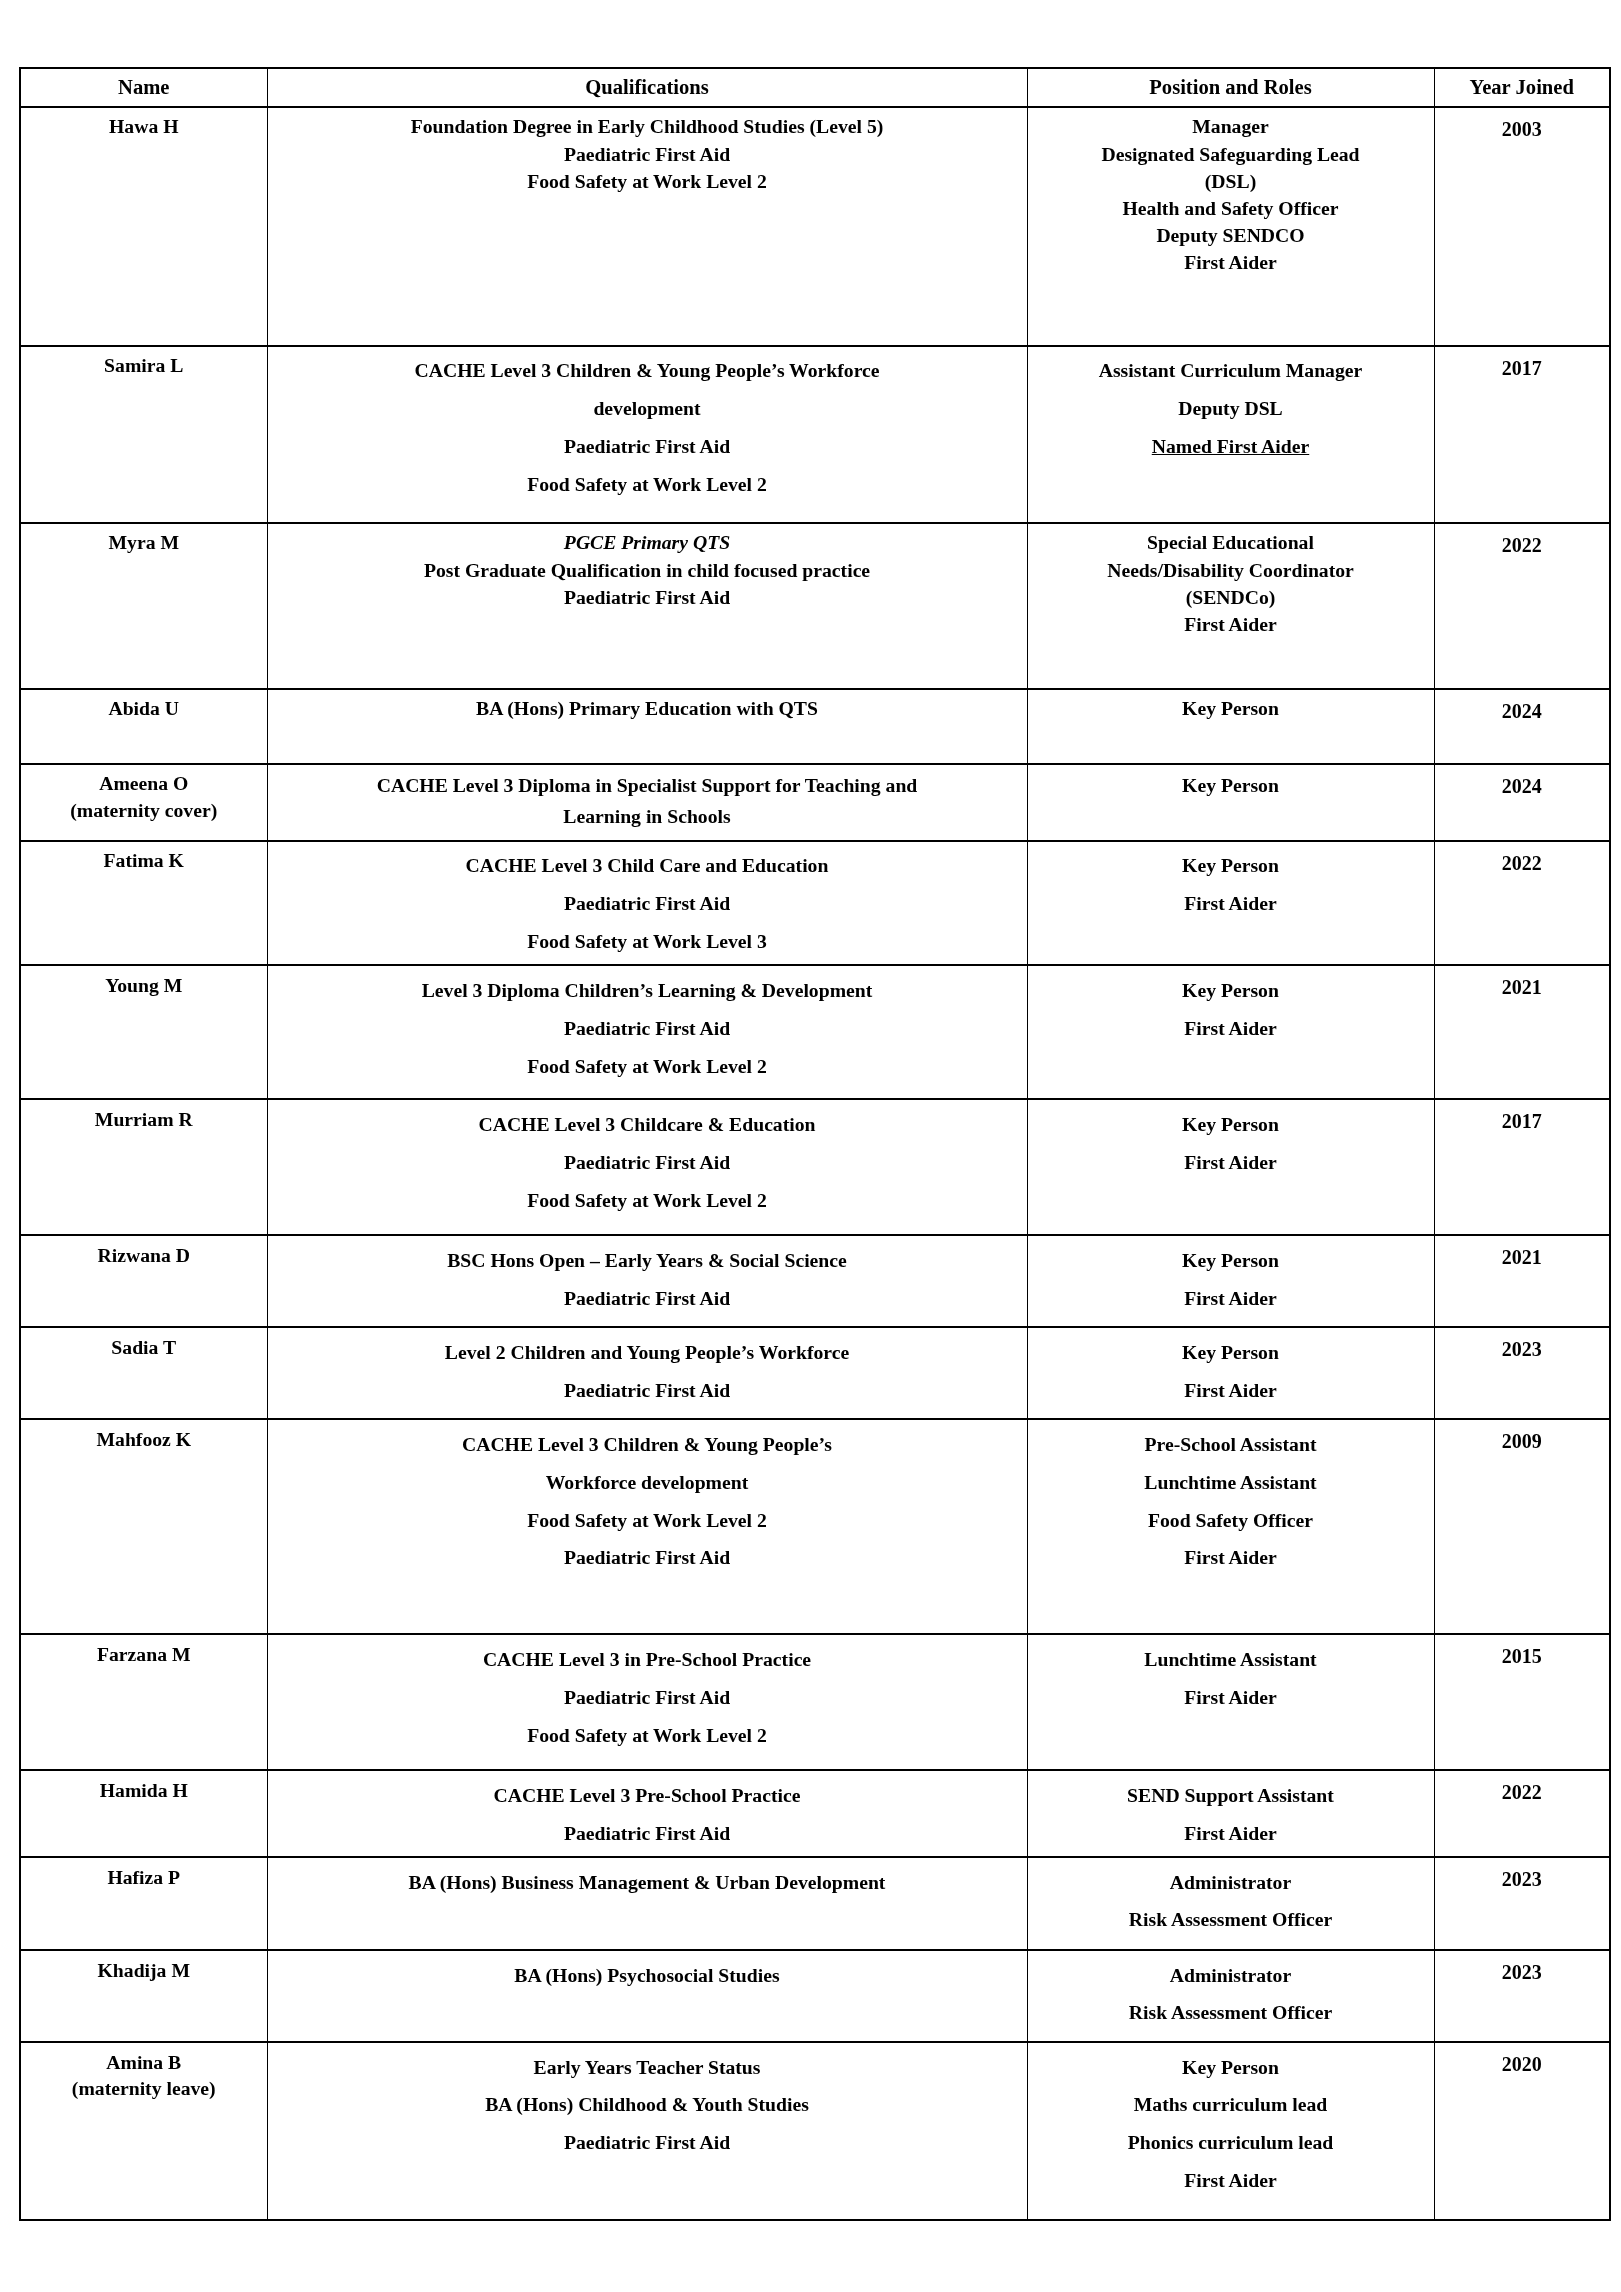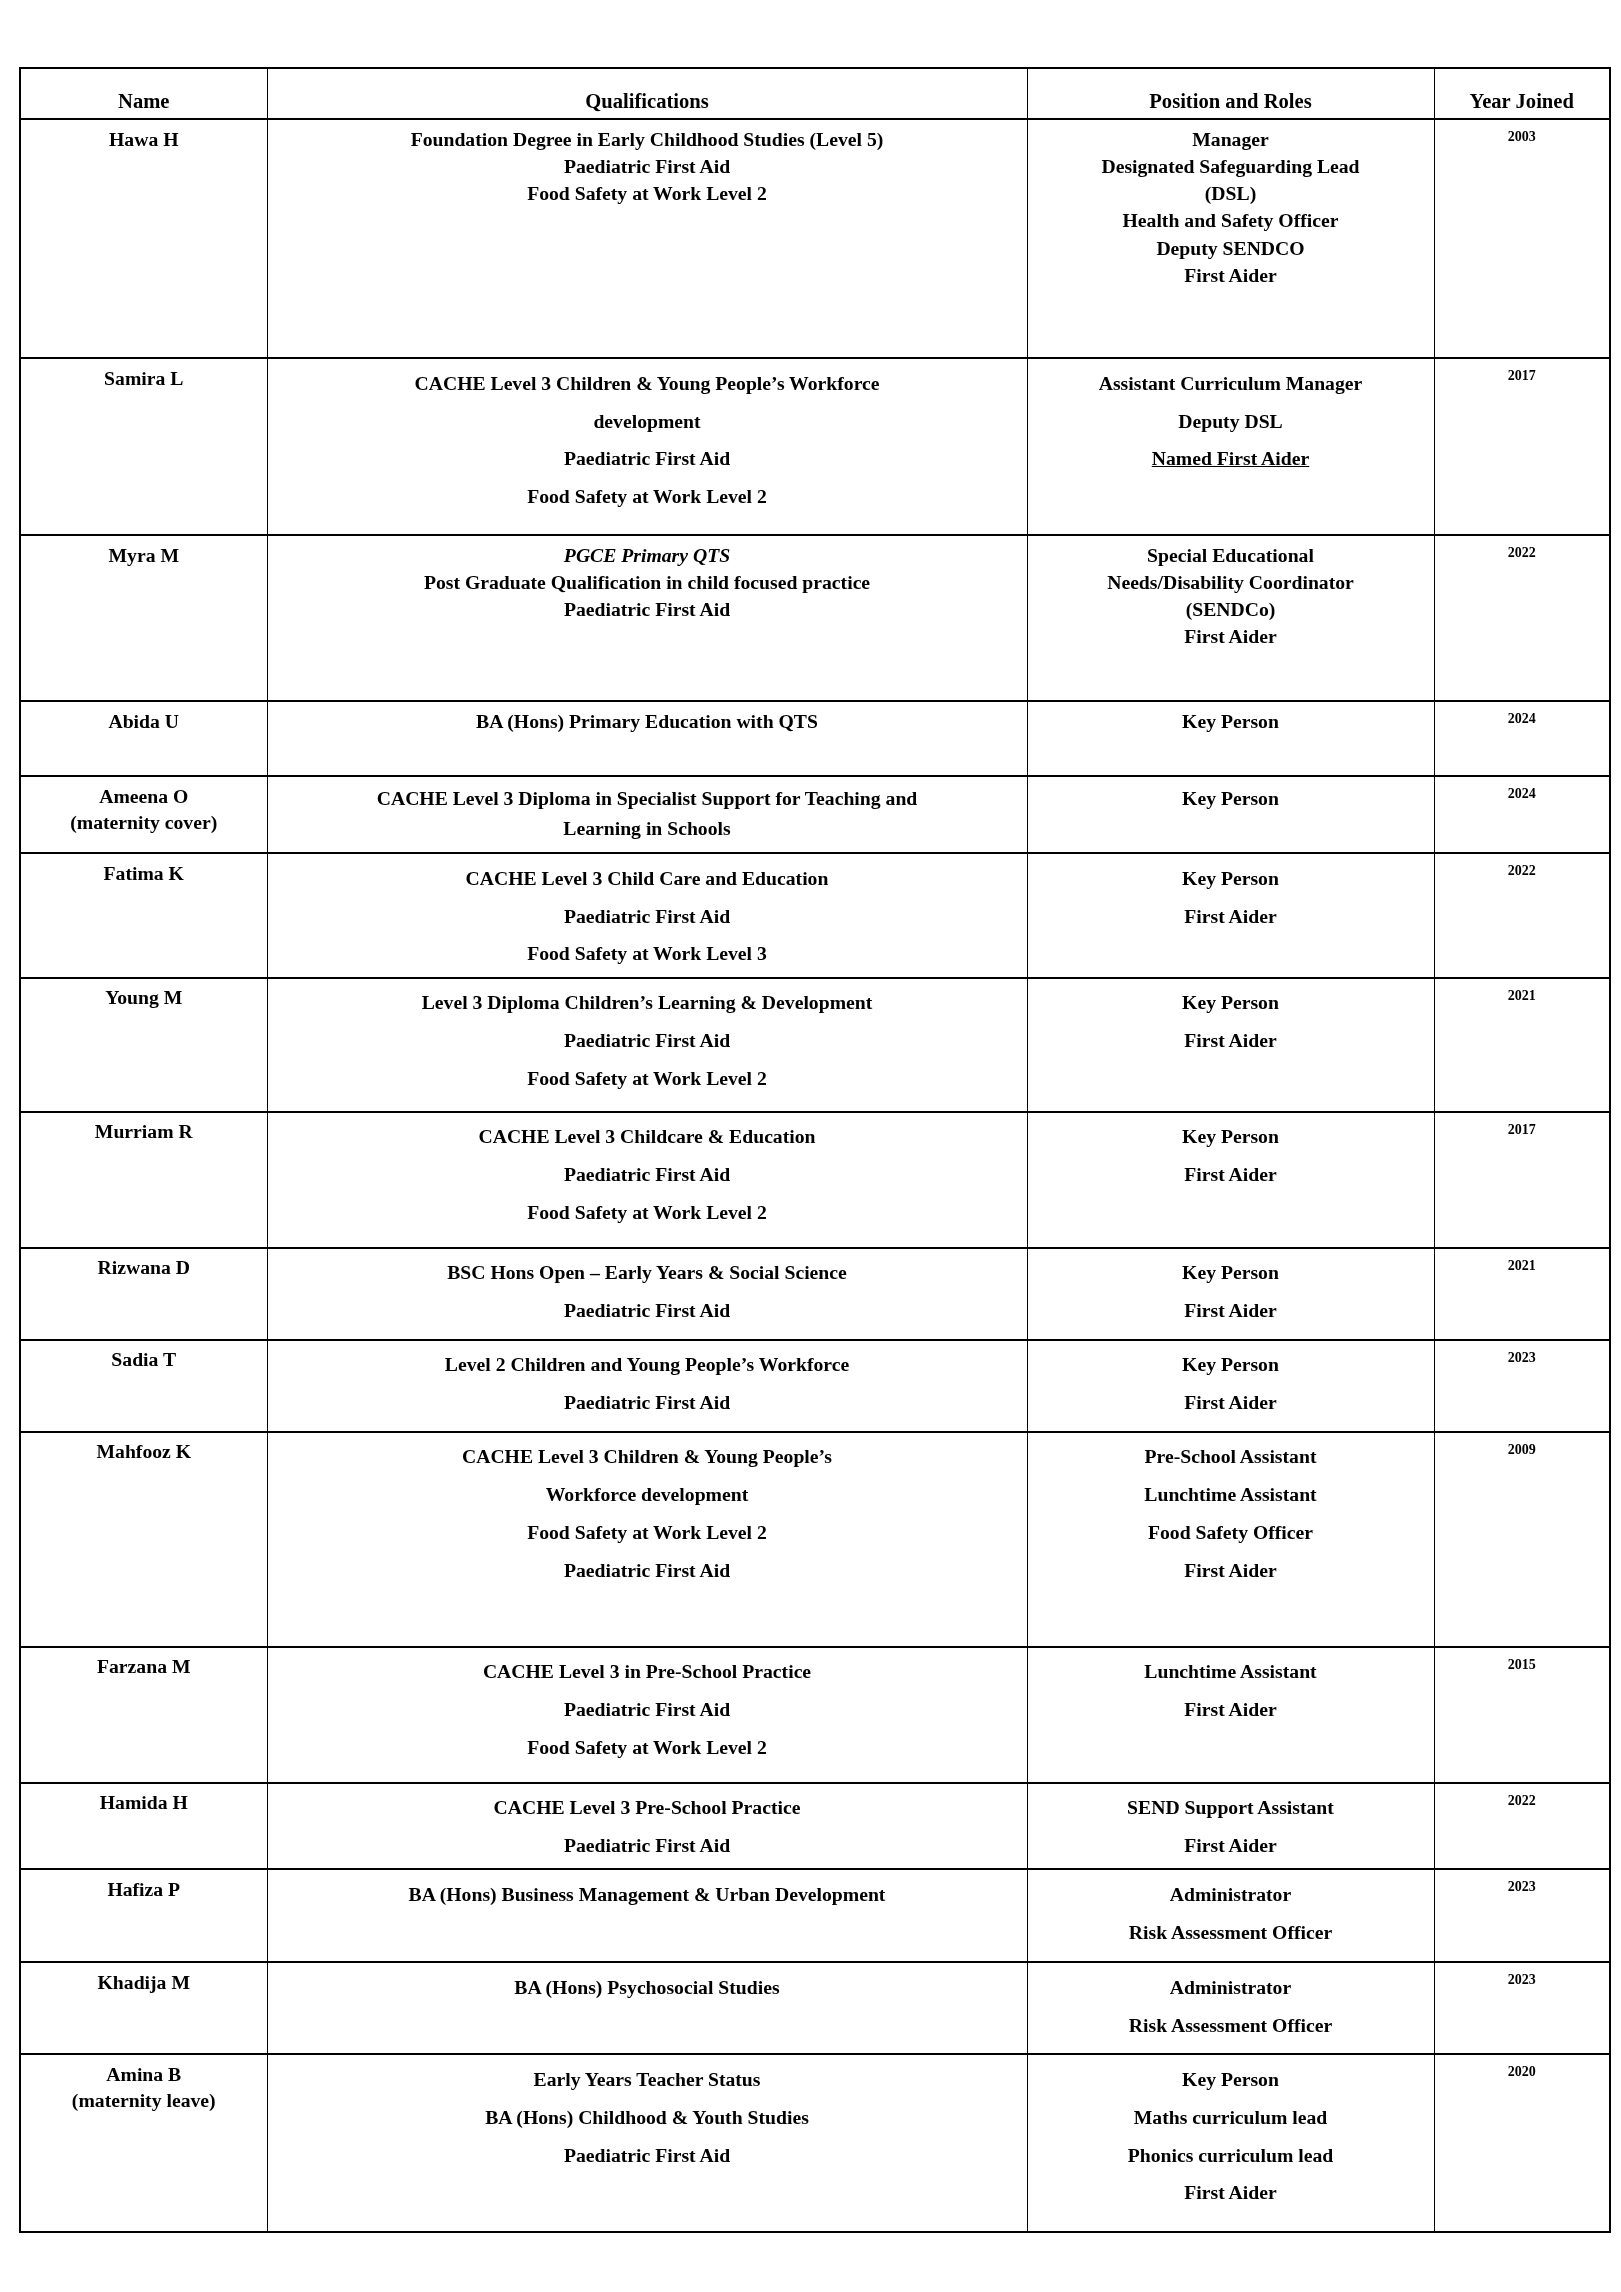--- a/index.html
+++ b/index.html
@@ -32,30 +32,30 @@
     border-bottom: 2.7px solid #000000;
     vertical-align: top;
     text-align: center;
     font-weight: bold;
     padding: 5.4px 5.4px 3.6px 5.4px;
     overflow: hidden;
   }
   .staff-table th {
     font-size: 20.6px;
     line-height: 1.3;
-    padding-top: 19px;
+    padding-top: 5px;
   }
   .staff-table td {
     font-size: 19.7px;
   }
   .col-name  { width: 247px; }
   .col-quals { width: 760px; }
   .col-pos   { width: 407px; }
   .col-year  { width: 176px; }
-  td.col-year { font-size: 14px; padding-top: 8px; }
+  td.col-year { font-size: 20px; padding-top: 8px; }
   td.col-name .ln,
   td.col-year .ln {
     line-height: 1.35;
   }
   .ln {
     white-space: normal;
   }
 </style>
 </head>
 <body>

